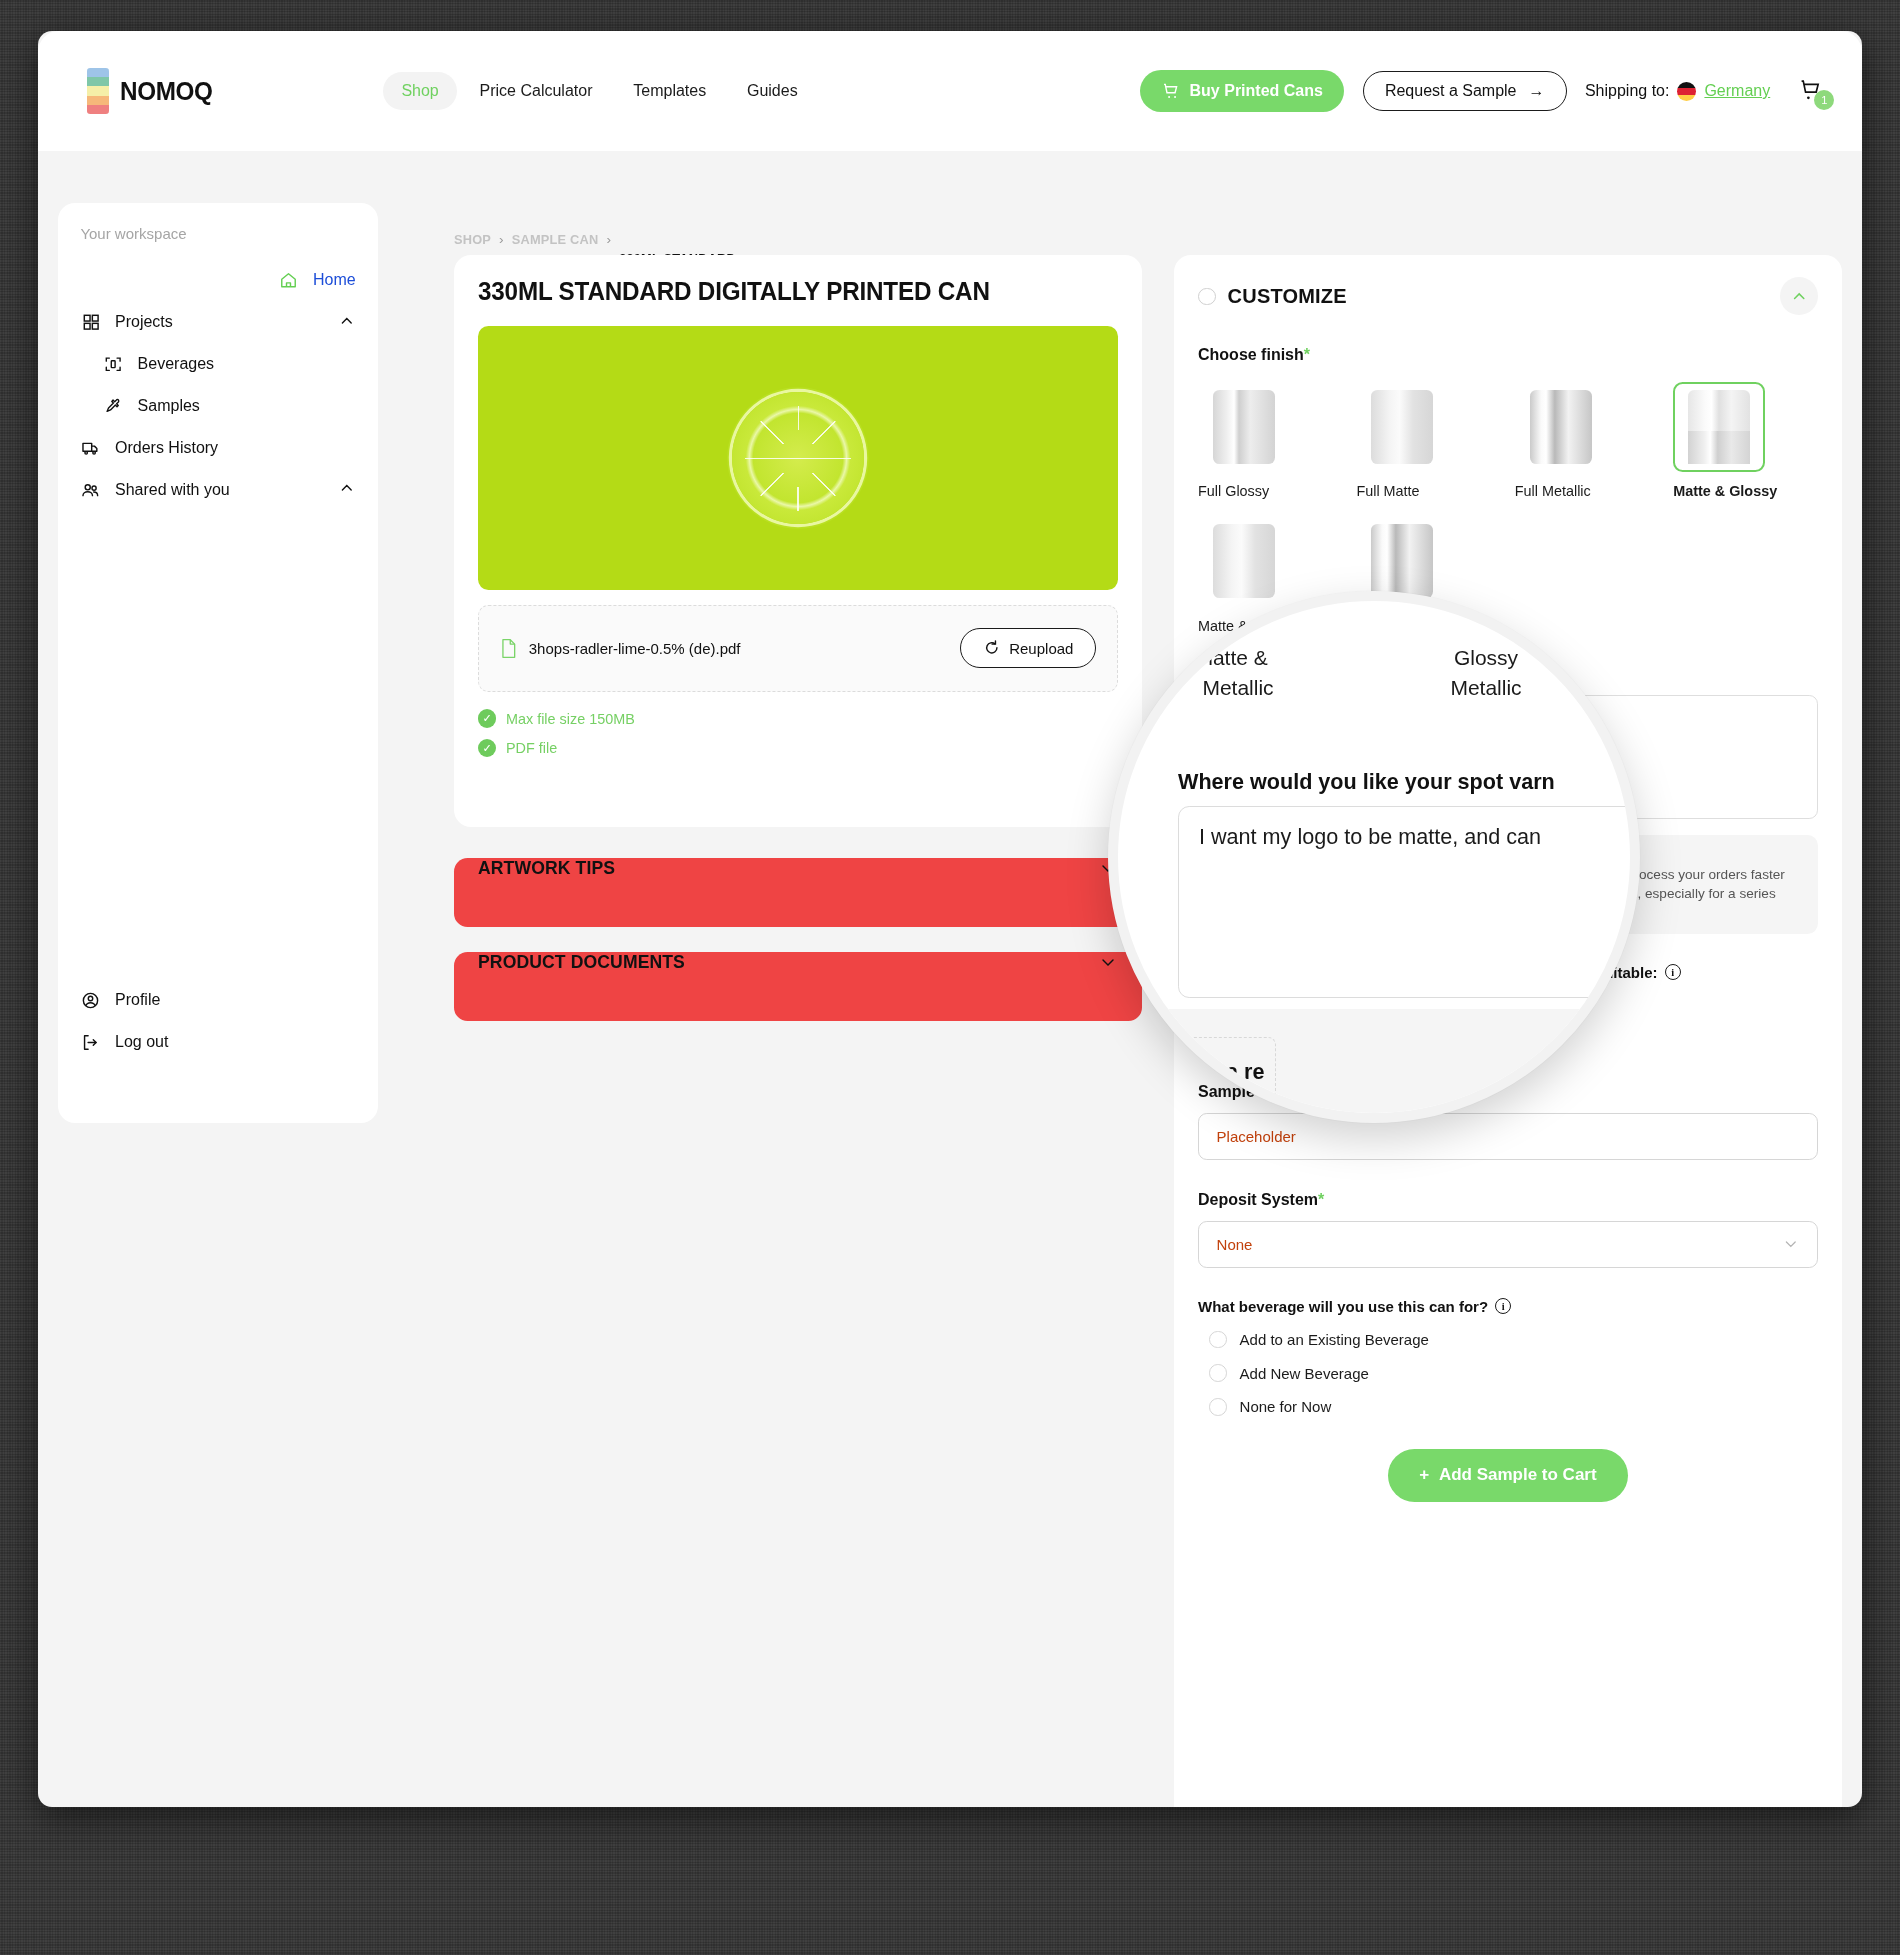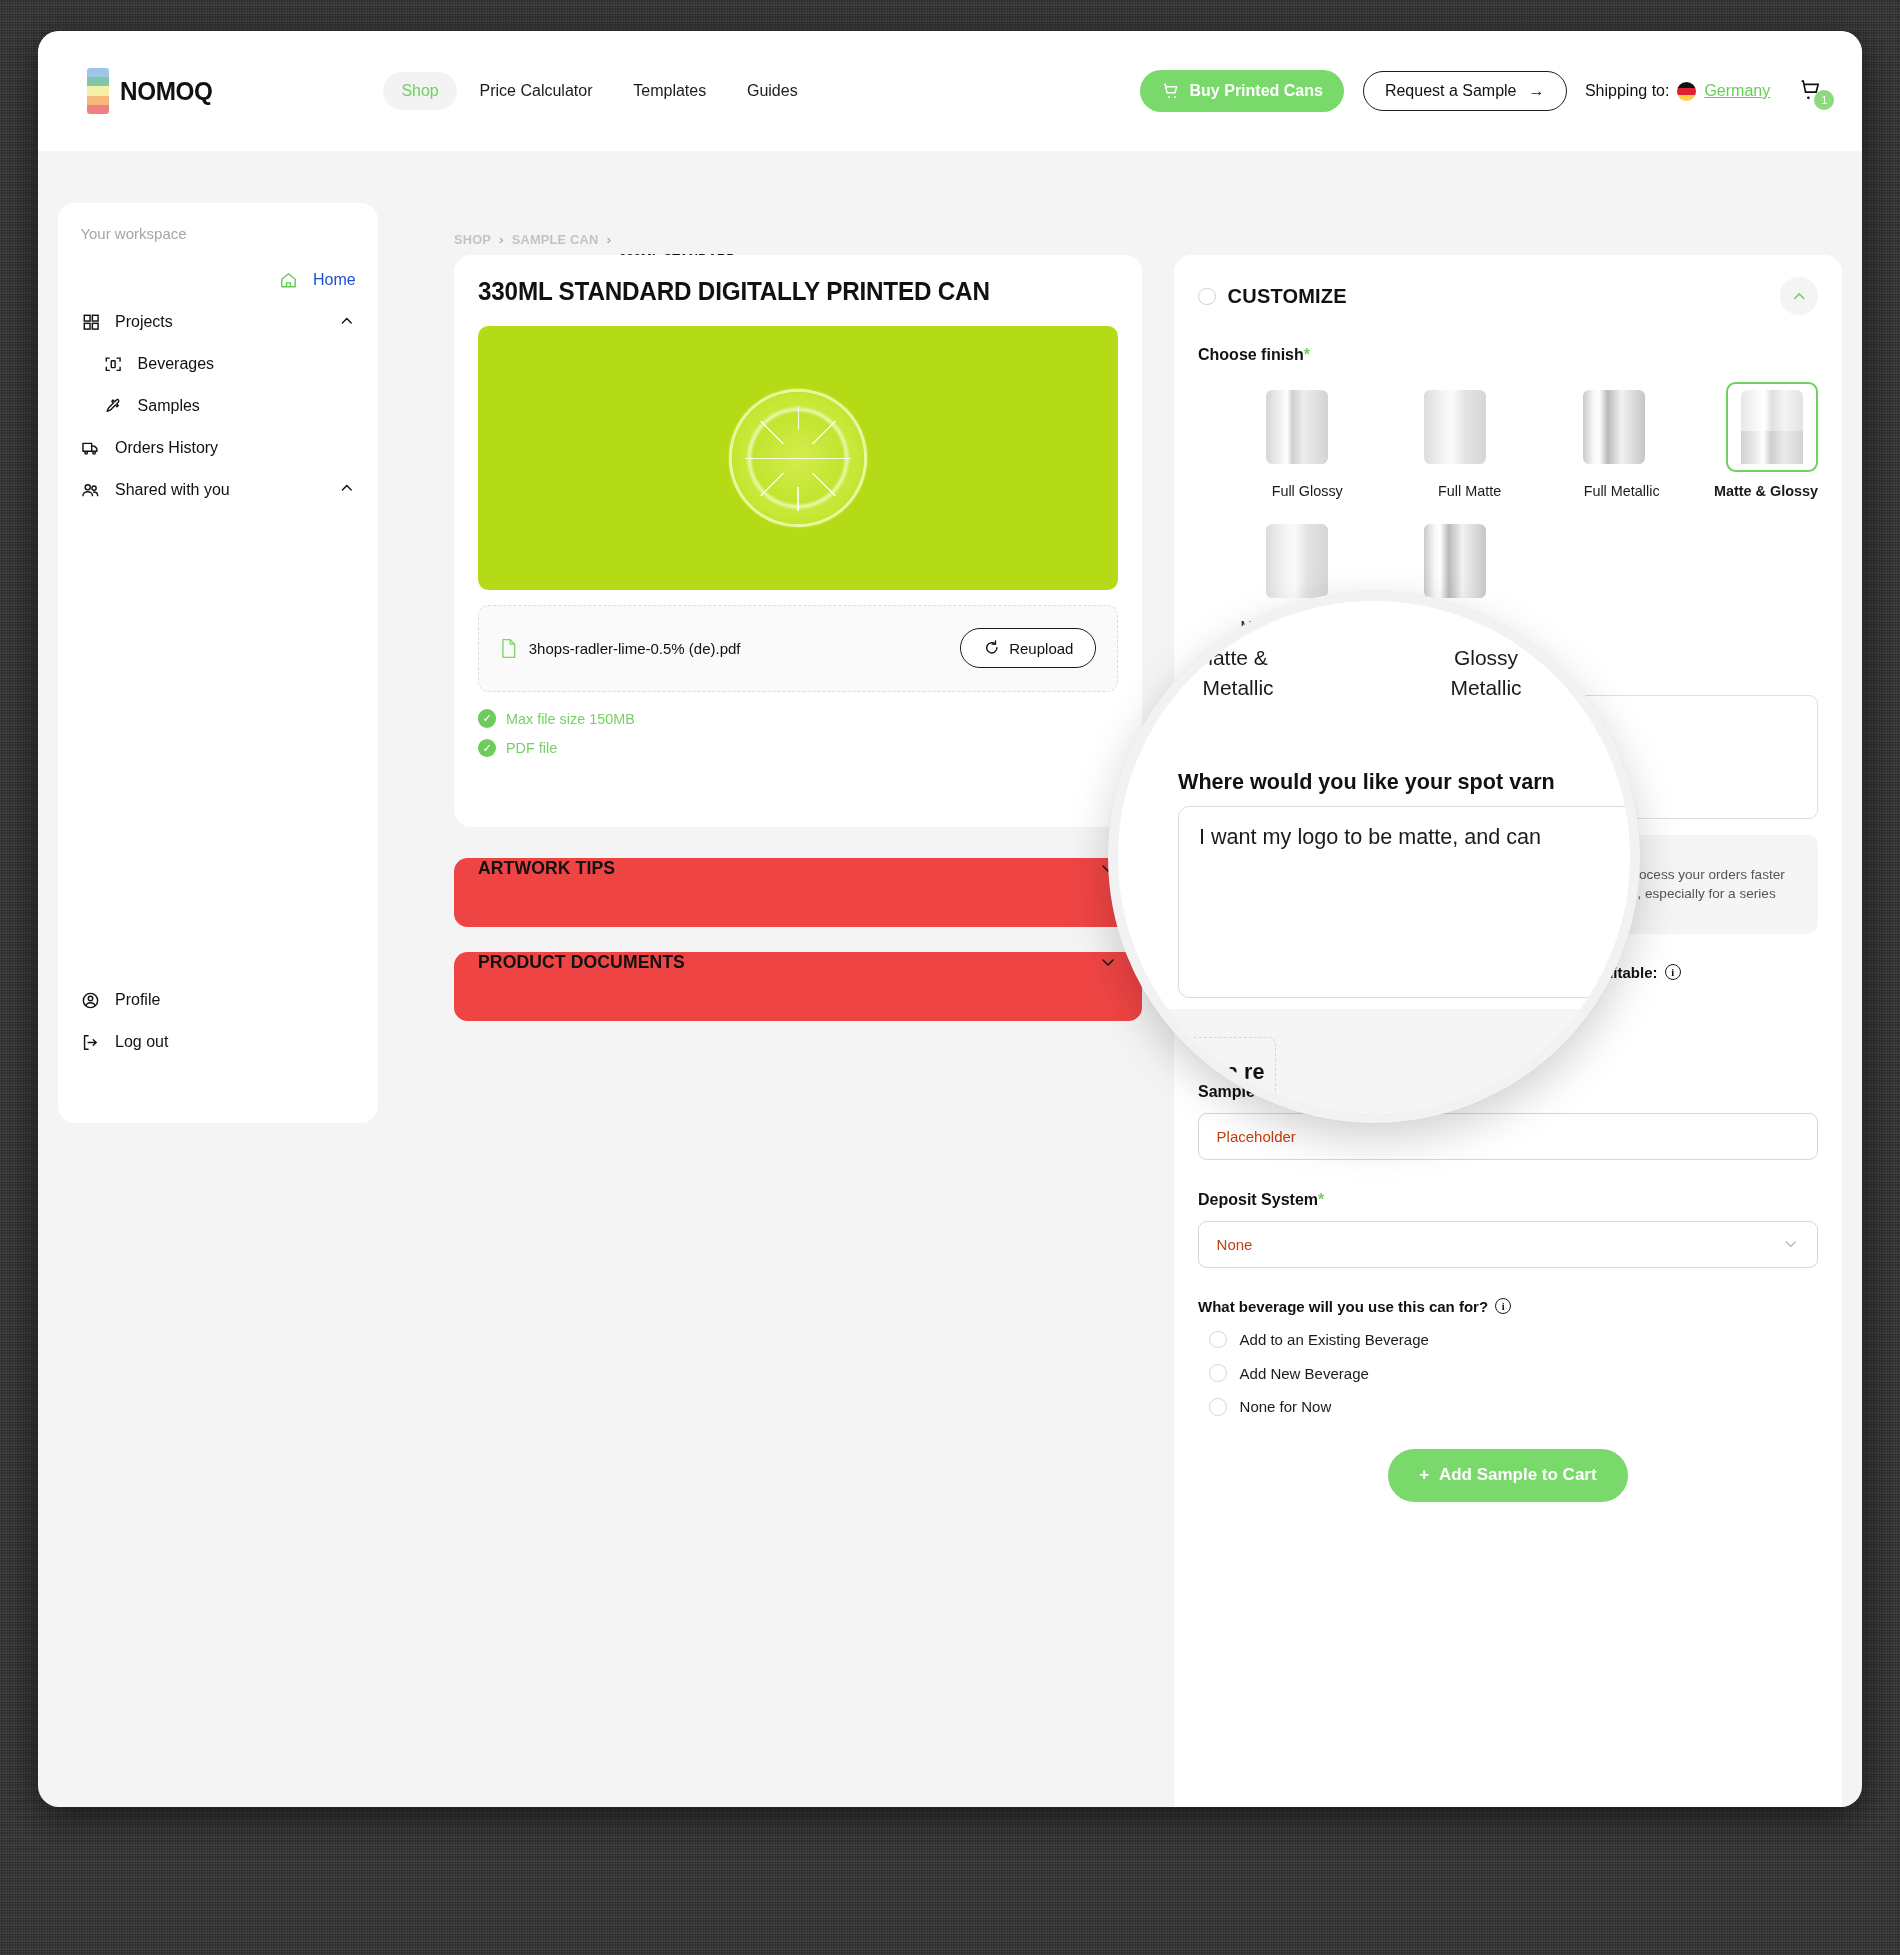--- a/index.html
+++ b/index.html
@@ -16,21 +16,21 @@
       repeating-linear-gradient(90deg, rgba(255,255,255,.03) 0 0.8px, rgba(0,0,0,.04) 0.8px 1.6px),
       #333;
     z-index: 0;
   }
 
   .app-window {
     position: absolute;
     left: 38px; top: 31px;
     width: 1824px; height: 1776px;
     background: #f4f4f4;
-    border-radius: 21px;
+    border-radius: 14px;
     overflow: hidden;
     z-index: 1;
     box-shadow: 0 9.6px 36px rgba(0,0,0,.55);
   }
 
   
   .header {
     position: absolute; left: 0; top: 0;
     width: 100%; height: 120px;
     background: #fff;
@@ -209,21 +209,21 @@
     font-family: "Liberation Sans Narrow","Liberation Sans",sans-serif;
   }
   .collapse-btn {
     margin-left: auto; width: 38px; height: 38px; border-radius: 50%;
     background: #f4f4f4; display: flex; align-items: center; justify-content: center;
   }
   .field-label { margin-top: 31px; font-size: 16px; font-weight: 600; color: #111; }
   .req { color: #6fd15f; }
 
   .finish-grid { margin-top: 17.6px; display: grid; grid-template-columns: repeat(4,1fr); gap: 13.6px; }
-  .finish-cell { display: flex; flex-direction: column; align-items: flex-end; gap: 10.4px; }
+  .finish-cell { display: flex; flex-direction: column; align-items: flex-start; gap: 10.4px; }
   .can-box { width: 92px; height: 90px; border-radius: 9.6px; display: flex; align-items: center; justify-content: center; }
   .can-box.sel { border: 2px solid #6fd15f; }
   .can {
     width: 62px; height: 74px; border-radius: 6.4px;
     background: linear-gradient(90deg,#d6d6d6 0%,#efefef 22%,#ffffff 34%,#cfcfcf 42%,#ededed 60%,#d3d3d3 100%);
   }
   .can.matte { background: linear-gradient(90deg,#dcdcdc 0%,#f4f4f4 30%,#fbfbfb 46%,#e2e2e2 68%,#d6d6d6 100%); }
   .can.metal { background: linear-gradient(90deg,#cacaca 0%,#fafafa 18%,#ffffff 26%,#b9b9b9 40%,#f2f2f2 62%,#c6c6c6 100%); }
   .can.split {
     background:

